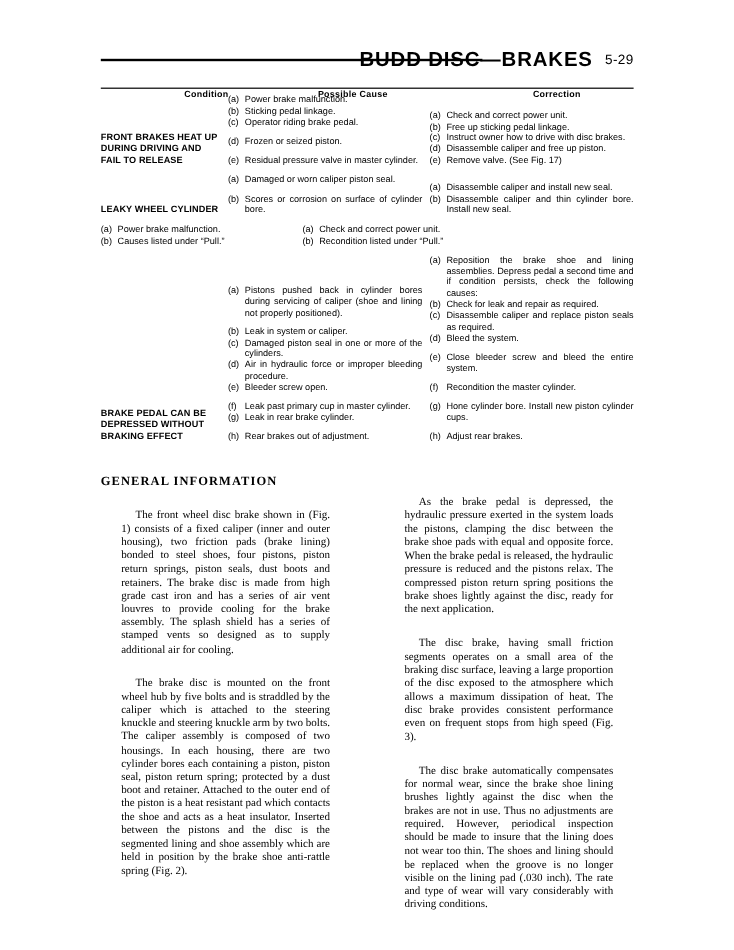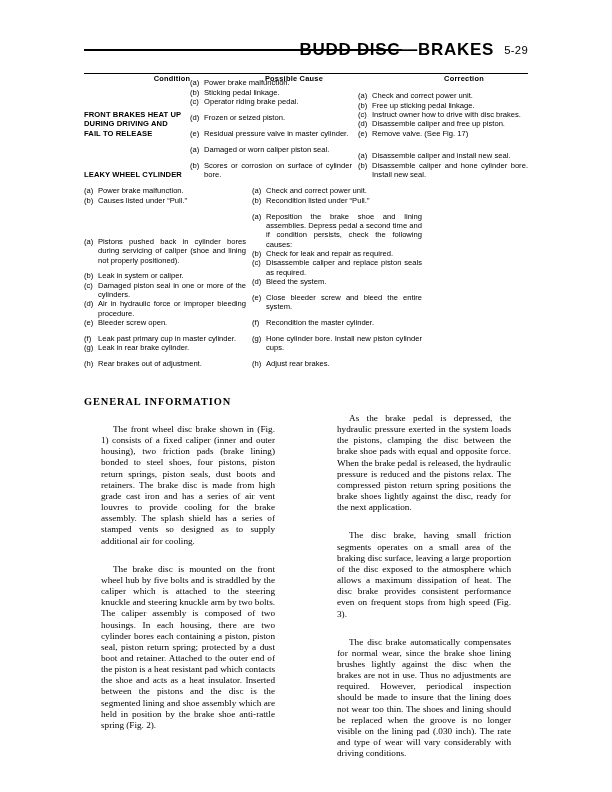--- a/index.html
+++ b/index.html
@@ -273,21 +273,21 @@
                 <span class="txt">Scores or corrosion on surface of cylinder bore.</span>
               </div>
             </div>
             <div class="col-corr">
               <div class="item">
                 <span class="lbl">(a)</span>
                 <span class="txt">Disassemble caliper and install new seal.</span>
               </div>
               <div class="item">
                 <span class="lbl">(b)</span>
-                <span class="txt">Disassemble caliper and hone cylinder bore. Install new seal.</span>
+                <span class="txt">Disassemble caliper and thin cylinder bore. Install new seal.</span>
               </div>
             </div>
           </div>
         </div>
         <div class="row">
           <div class="row-inner">
             <div class="col-cause">
               <div class="item">
                 <span class="lbl">(a)</span>
                 <span class="txt">Power brake malfunction.</span>
@@ -304,20 +304,21 @@
               </div>
               <div class="item">
                 <span class="lbl">(b)</span>
                 <span class="txt">Recondition listed under “Pull.”</span>
               </div>
             </div>
           </div>
         </div>
         <div class="row">
           <div class="row-inner">
+            <div class="col-cond">BRAKE PEDAL CAN BE DEPRESSED WITHOUT BRAKING EFFECT</div>
             <div class="col-cause">
               <div class="item">
                 <span class="lbl">(a)</span>
                 <span class="txt">Pistons pushed back in cylinder bores during servicing of caliper (shoe and lining not properly positioned).</span>
               </div>
               <div class="item gap">
                 <span class="lbl">(b)</span>
                 <span class="txt">Leak in system or caliper.</span>
               </div>
               <div class="item">

